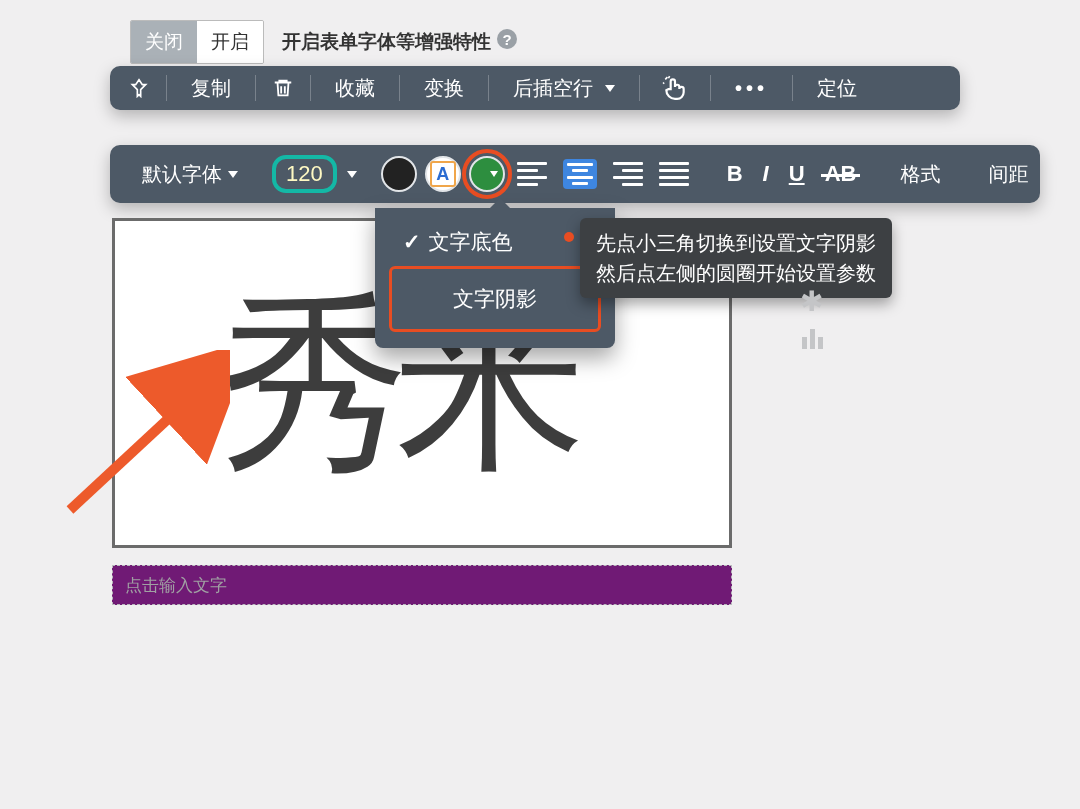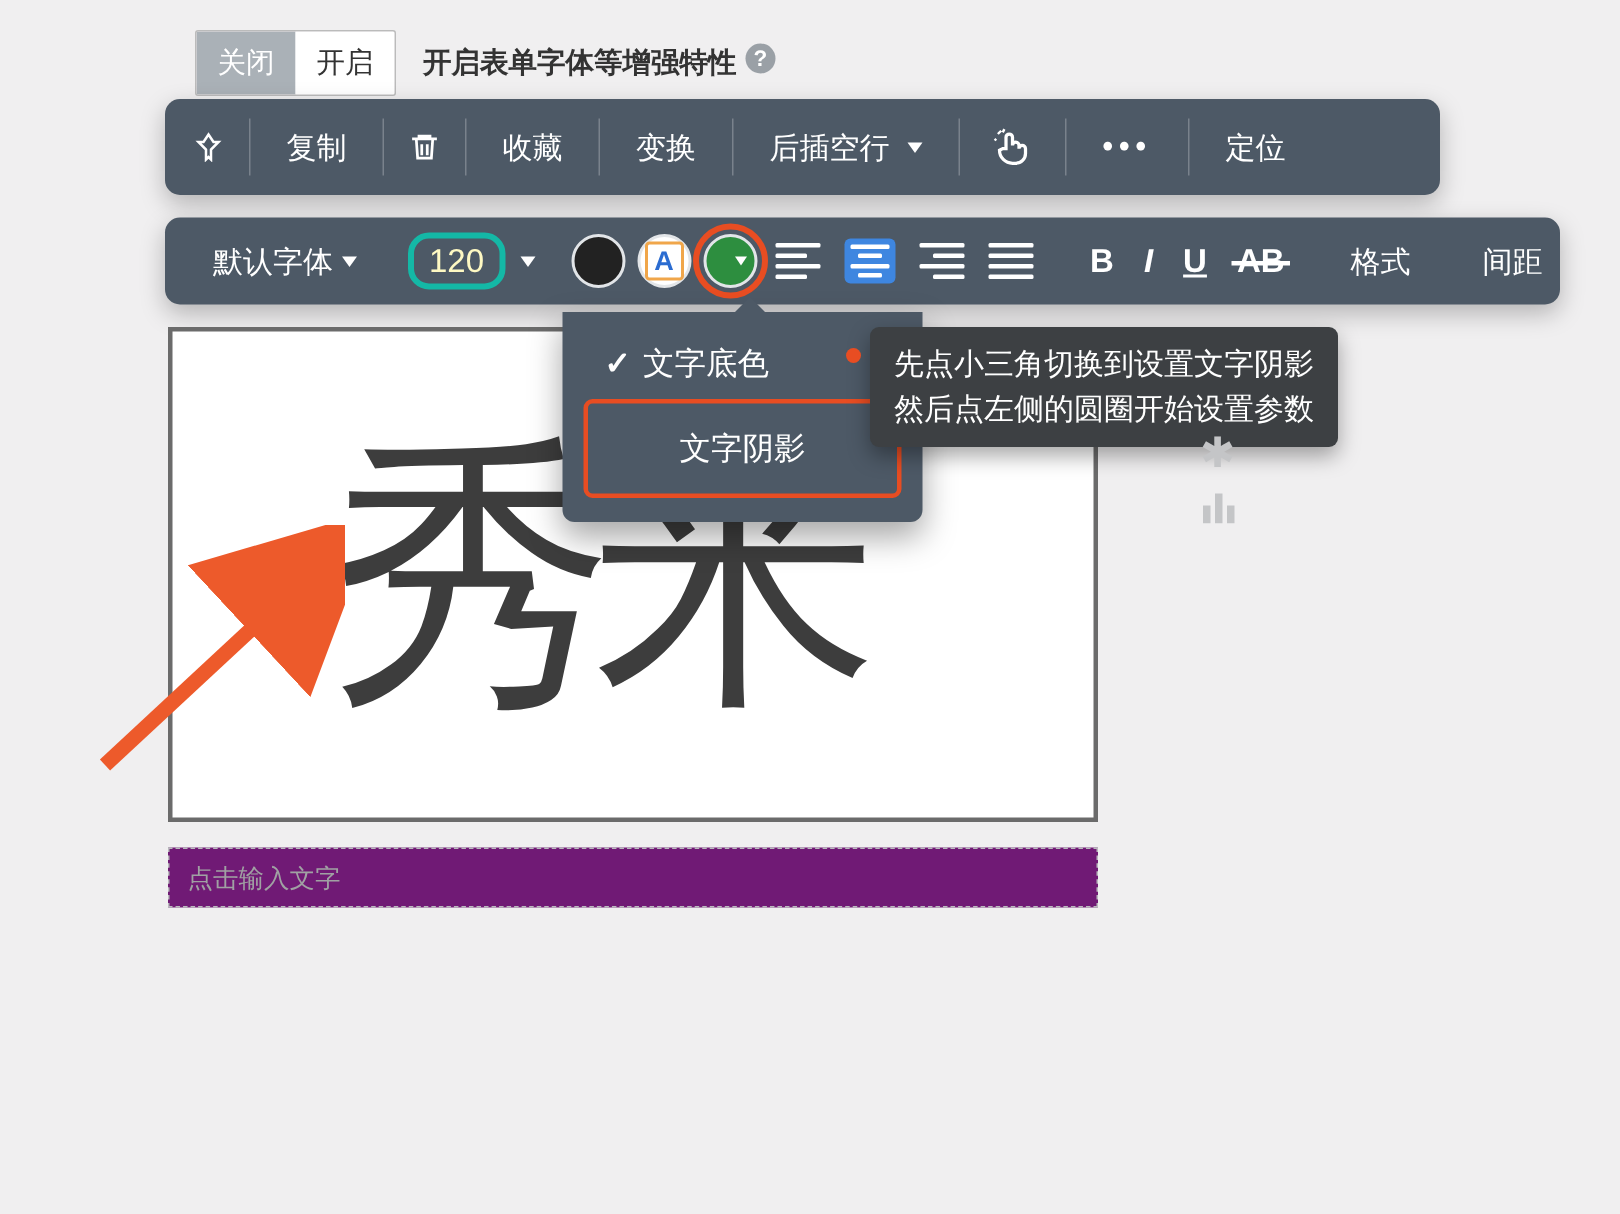--- a/index.html
+++ b/index.html
@@ -69,21 +69,21 @@
     background: #4d5966;
     border-radius: 10px;
     display: flex;
     align-items: center;
     box-shadow: 0 6px 16px rgba(0,0,0,.25);
   }
   .toolbar1 {
     left: 110px;
     top: 66px;
     width: 850px;
-    height: 64px;
+    height: 44px;
     padding: 0 12px;
   }
   .toolbar2 {
     left: 110px;
     top: 145px;
     width: 930px;
     height: 58px;
     padding: 16px 18px;
   }
   .tb-item {

